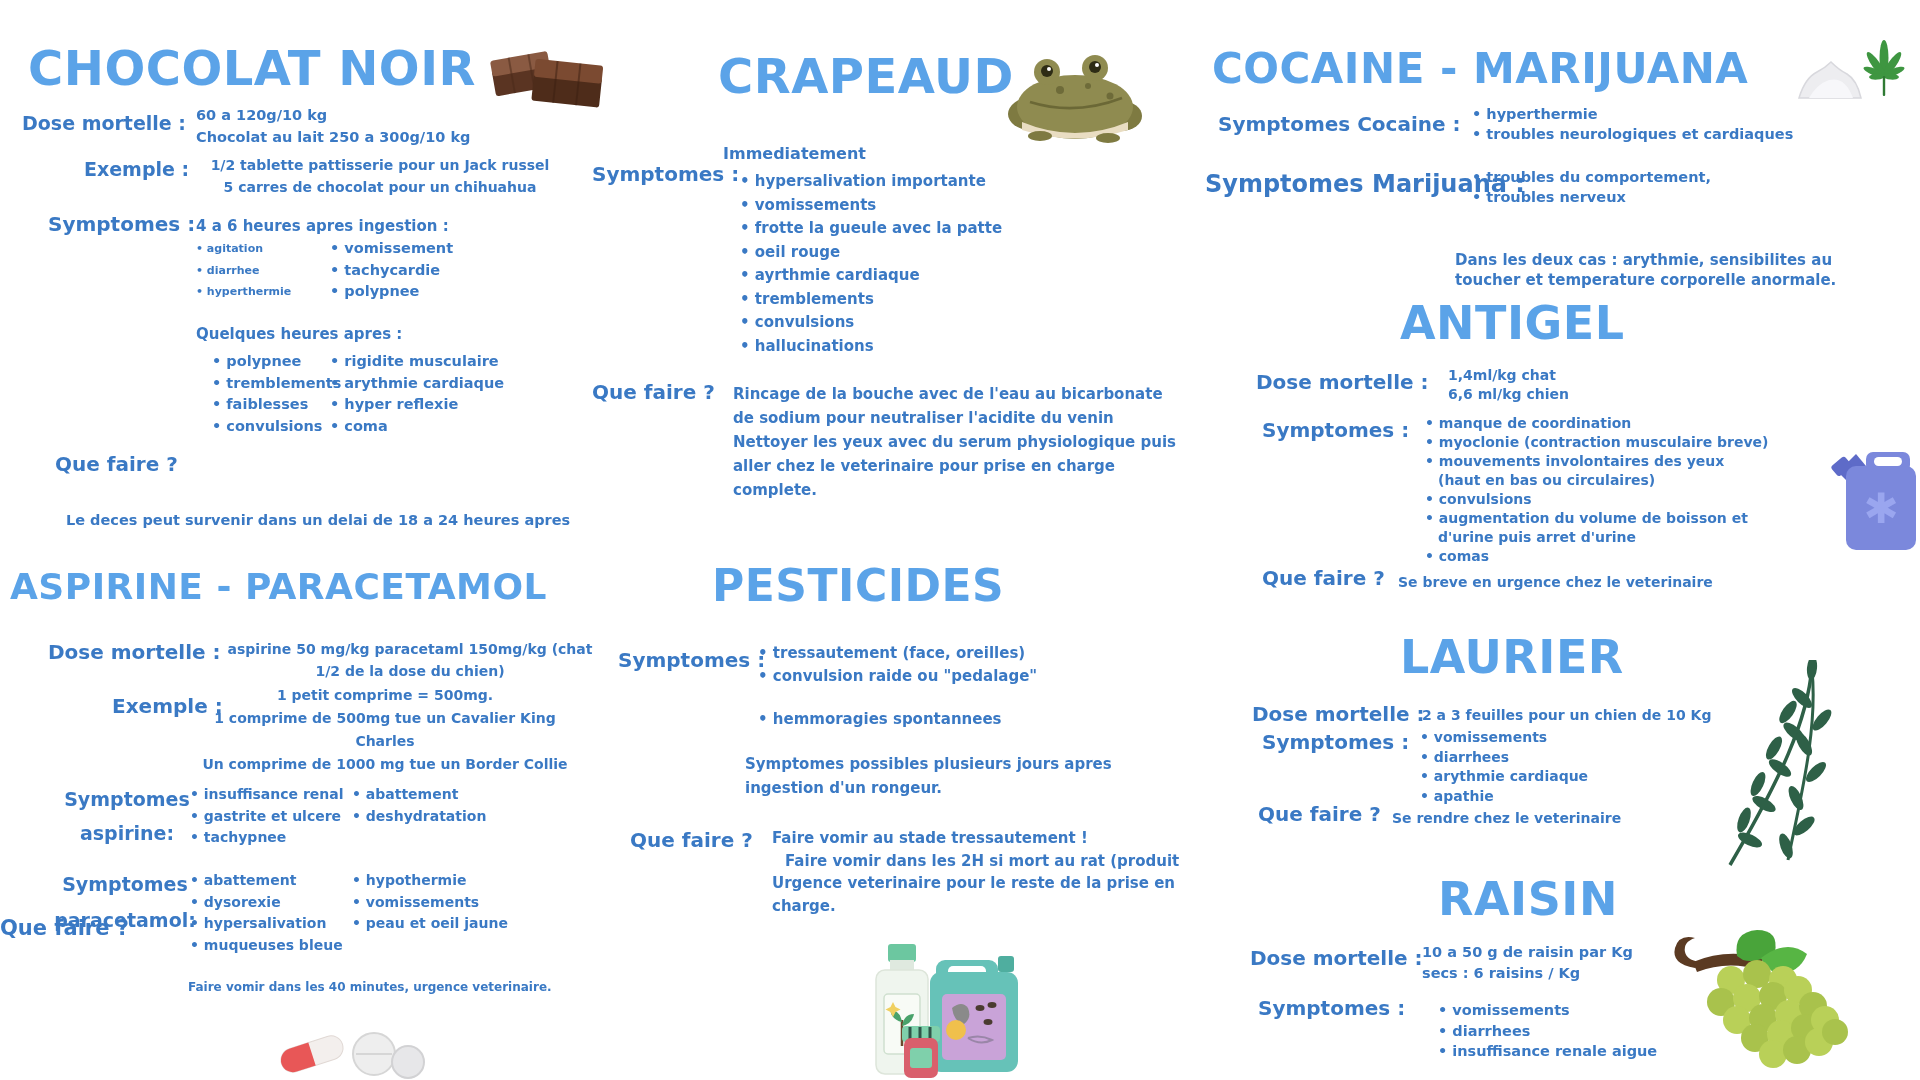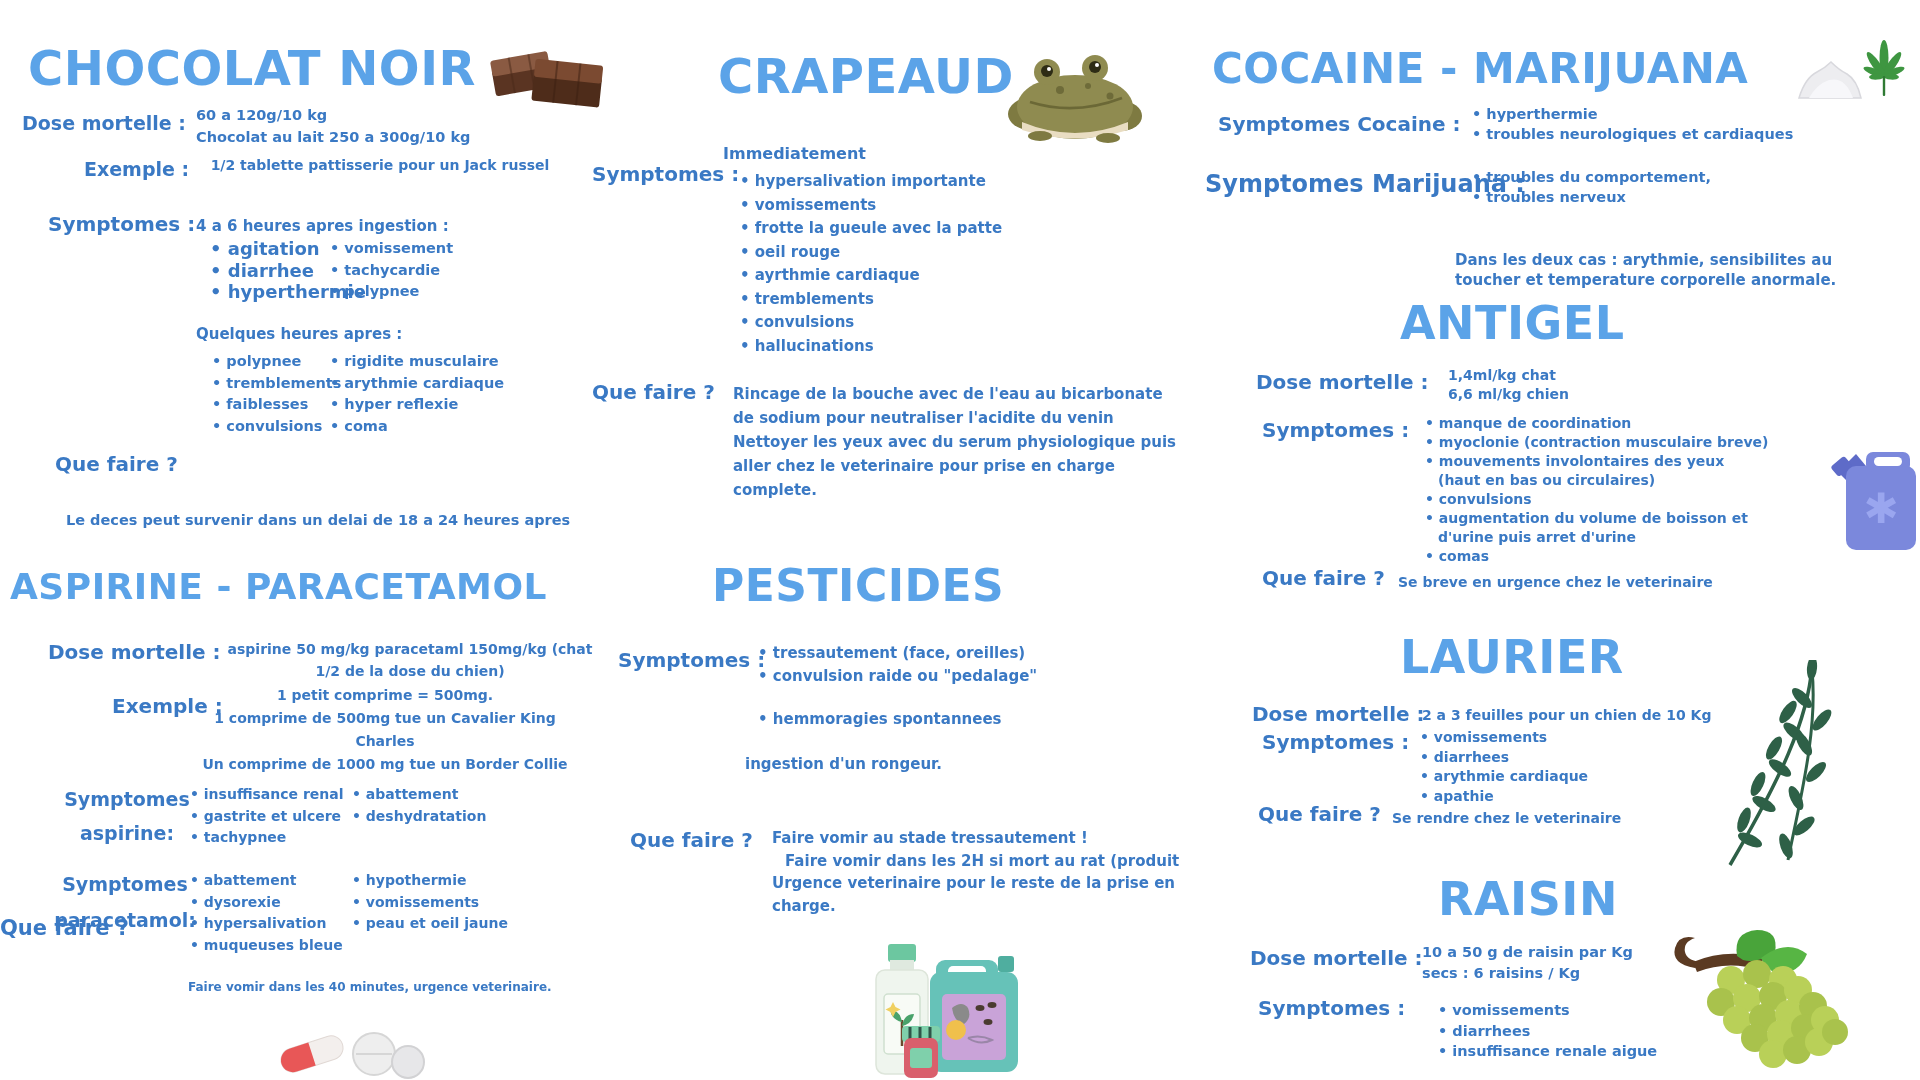--- a/index.html
+++ b/index.html
@@ -34,24 +34,25 @@
     </svg>
   </div>
   <div class="t" style="left:22px;top:112px;font-size:19px">Dose mortelle :</div>
   <div class="t lines" style="left:196px;top:104px;font-size:14.5px;line-height:22px">
       <div>60 a 120g/10 kg</div>
       <div>Chocolat au lait 250 a 300g/10 kg</div>
     </div>
   <div class="t" style="left:84px;top:158px;font-size:19px">Exemple :</div>
   <div class="t lines center" style="left:190px;top:154px;width:380px;font-size:14px;line-height:22px">
       <div>1/2 tablette pattisserie pour un Jack russel</div>
+      <div>5 carres de chocolat pour un chihuahua</div>
     </div>
   <div class="t" style="left:48px;top:212px;font-size:20px">Symptomes :</div>
   <div class="t" style="left:196px;top:217px;font-size:15px">4 a 6 heures apres ingestion :</div>
-  <div class="t lines" style="left:210px;top:238px;font-size:18px;line-height:21.5px">
+  <div class="t lines" style="left:196px;top:238px;font-size:11px;line-height:21.5px">
       <div>• agitation</div>
       <div>• diarrhee</div>
       <div>• hyperthermie</div>
     </div>
   <div class="t lines" style="left:330px;top:238px;font-size:14.5px;line-height:21.5px">
       <div>• vomissement</div>
       <div>• tachycardie</div>
       <div>• polypnee</div>
     </div>
   <div class="t" style="left:196px;top:325px;font-size:15px">Quelques heures apres :</div>
@@ -236,20 +237,21 @@
   <div class="t h1" style="left:712px;top:560px;font-size:44px">PESTICIDES</div>
   <div class="t" style="left:618px;top:648px;font-size:20px">Symptomes :</div>
   <div class="t lines" style="left:758px;top:642px;font-size:15px;line-height:23px">
       <div>• tressautement (face, oreilles)</div>
       <div>• convulsion raide ou "pedalage"</div>
     </div>
   <div class="t lines" style="left:758px;top:708px;font-size:15px;line-height:23px">
       <div>• hemmoragies spontannees</div>
     </div>
   <div class="t lines" style="left:745px;top:752px;font-size:15px;line-height:24px">
+      <div>Symptomes possibles plusieurs jours apres</div>
       <div>ingestion d'un rongeur.</div>
     </div>
   <div class="t" style="left:630px;top:828px;font-size:20px">Que faire ?</div>
   <div class="t lines" style="left:772px;top:827px;font-size:15px;line-height:22.5px">
       <div>Faire vomir au stade tressautement !</div>
       <div style="padding-left: 13px;">Faire vomir dans les 2H si mort au rat (produit</div>
       <div>Urgence veterinaire pour le reste de la prise en</div>
       <div>charge.</div>
     </div>
   <div class="icon" style="left:868px;top:942px">

